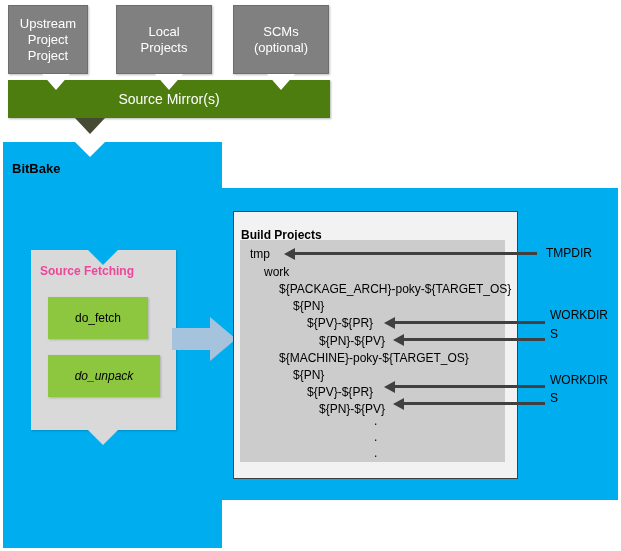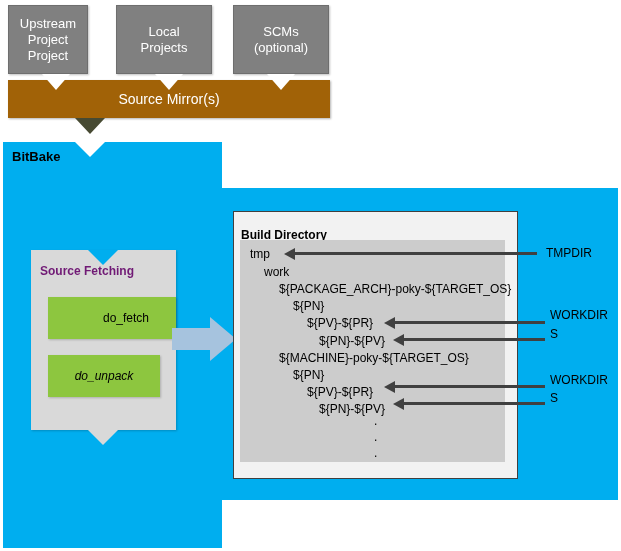--- a/index.html
+++ b/index.html
@@ -34,21 +34,21 @@
     justify-content: center;
     text-align: center;
     box-shadow: 1px 1px 2px rgba(0,0,0,0.25);
     box-sizing: border-box;
   }
   .src-box .lbl { display: block; }
 
   
   .mirror-bar {
     position: absolute;
-    background: #a16207;
+    background: #4d7c0f;
     color: #ffffff;
     font-size: 14px;
     display: flex;
     align-items: center;
     justify-content: center;
     box-shadow: 1px 1px 2px rgba(0,0,0,0.3);
     box-sizing: border-box;
   }
 
   
@@ -63,20 +63,21 @@
   
   .bb-main {
     position: absolute;
     background: #00aeef;
   }
   .bb-label {
     position: absolute;
     color: #000000;
     font-size: 13px;
     font-weight: bold;
+    margin-top: 12px;
   }
 
   
   .blue-notch {
     position: absolute;
     width: 0; height: 0;
     border-left: 15px solid transparent;
     border-right: 15px solid transparent;
     border-top: 15px solid #ffffff;
   }
@@ -84,21 +85,21 @@
   
   .fetch-panel {
     position: absolute;
     background: #d9d9d9;
     box-shadow: 1px 1px 2px rgba(0,0,0,0.2);
   }
   .fetch-title {
     position: absolute;
     font-size: 12px;
     font-weight: bold;
-    color: #701a75;
+    color: #ec4899;
   }
   .task-box {
     position: absolute;
     background: #8dc63f;
     color: #000000;
     font-size: 12px;
     display: flex;
     align-items: center;
     justify-content: center;
     box-shadow: 1px 1px 2px rgba(0,0,0,0.2);
@@ -228,32 +229,32 @@
   <div class="blue-notch" style="left:75px; top:142px;"></div>
 
   <div class="bb-label" style="left:12px; top:149px;">BitBake</div>
 
   <div class="fetch-panel" style="left:31px; top:250px; width:145px; height:180px;"></div>
   <div class="panel-notch-top" style="left:88px; top:250px;"></div>
   <div class="panel-arrow-bottom" style="left:88px; top:430px;"></div>
 
   <div class="fetch-title" style="left:40px; top:264px;">Source Fetching</div>
 
-  <div class="task-box" style="left:48px; top:297px; width:100px; height:42px;padding-left:28px;">
+  <div class="task-box" style="left:48px; top:297px; width:100px; height:42px;">
     <span>do_fetch</span>
   </div>
   <div class="task-box" style="left:48px; top:355px; width:112px; height:42px;font-style:italic;">
     <span>do_unpack</span>
   </div>
 
   <div class="block-arrow-stem" style="left:172px; top:328px; width:38px; height:22px;"></div>
   <div class="block-arrow-head" style="left:210px; top:317px;"></div>
 
   <div class="build-card" style="left:233px; top:211px; width:285px; height:268px;"></div>
-  <div class="build-title" style="left:241px; top:228px;">Build Directory</div>
+  <div class="build-title" style="left:241px; top:228px;">Build Projects</div>
   <div class="tree-panel" style="left:240px; top:240px; width:265px; height:222px;"></div>
 
   <div class="tree-line" style="left:250px; top:247px;">tmp</div>
   <div class="tree-line" style="left:264px; top:265px;">work</div>
   <div class="tree-line" style="left:279px; top:282px;text-align:right;">${PACKAGE_ARCH}-poky-${TARGET_OS}</div>
   <div class="tree-line" style="left:293px; top:299px;">${PN}</div>
   <div class="tree-line" style="left:307px; top:316px;">${PV}-${PR}</div>
   <div class="tree-line" style="left:319px; top:334px;">${PN}-${PV}</div>
   <div class="tree-line" style="left:279px; top:351px;">${MACHINE}-poky-${TARGET_OS}</div>
   <div class="tree-line" style="left:293px; top:368px;">${PN}</div>

